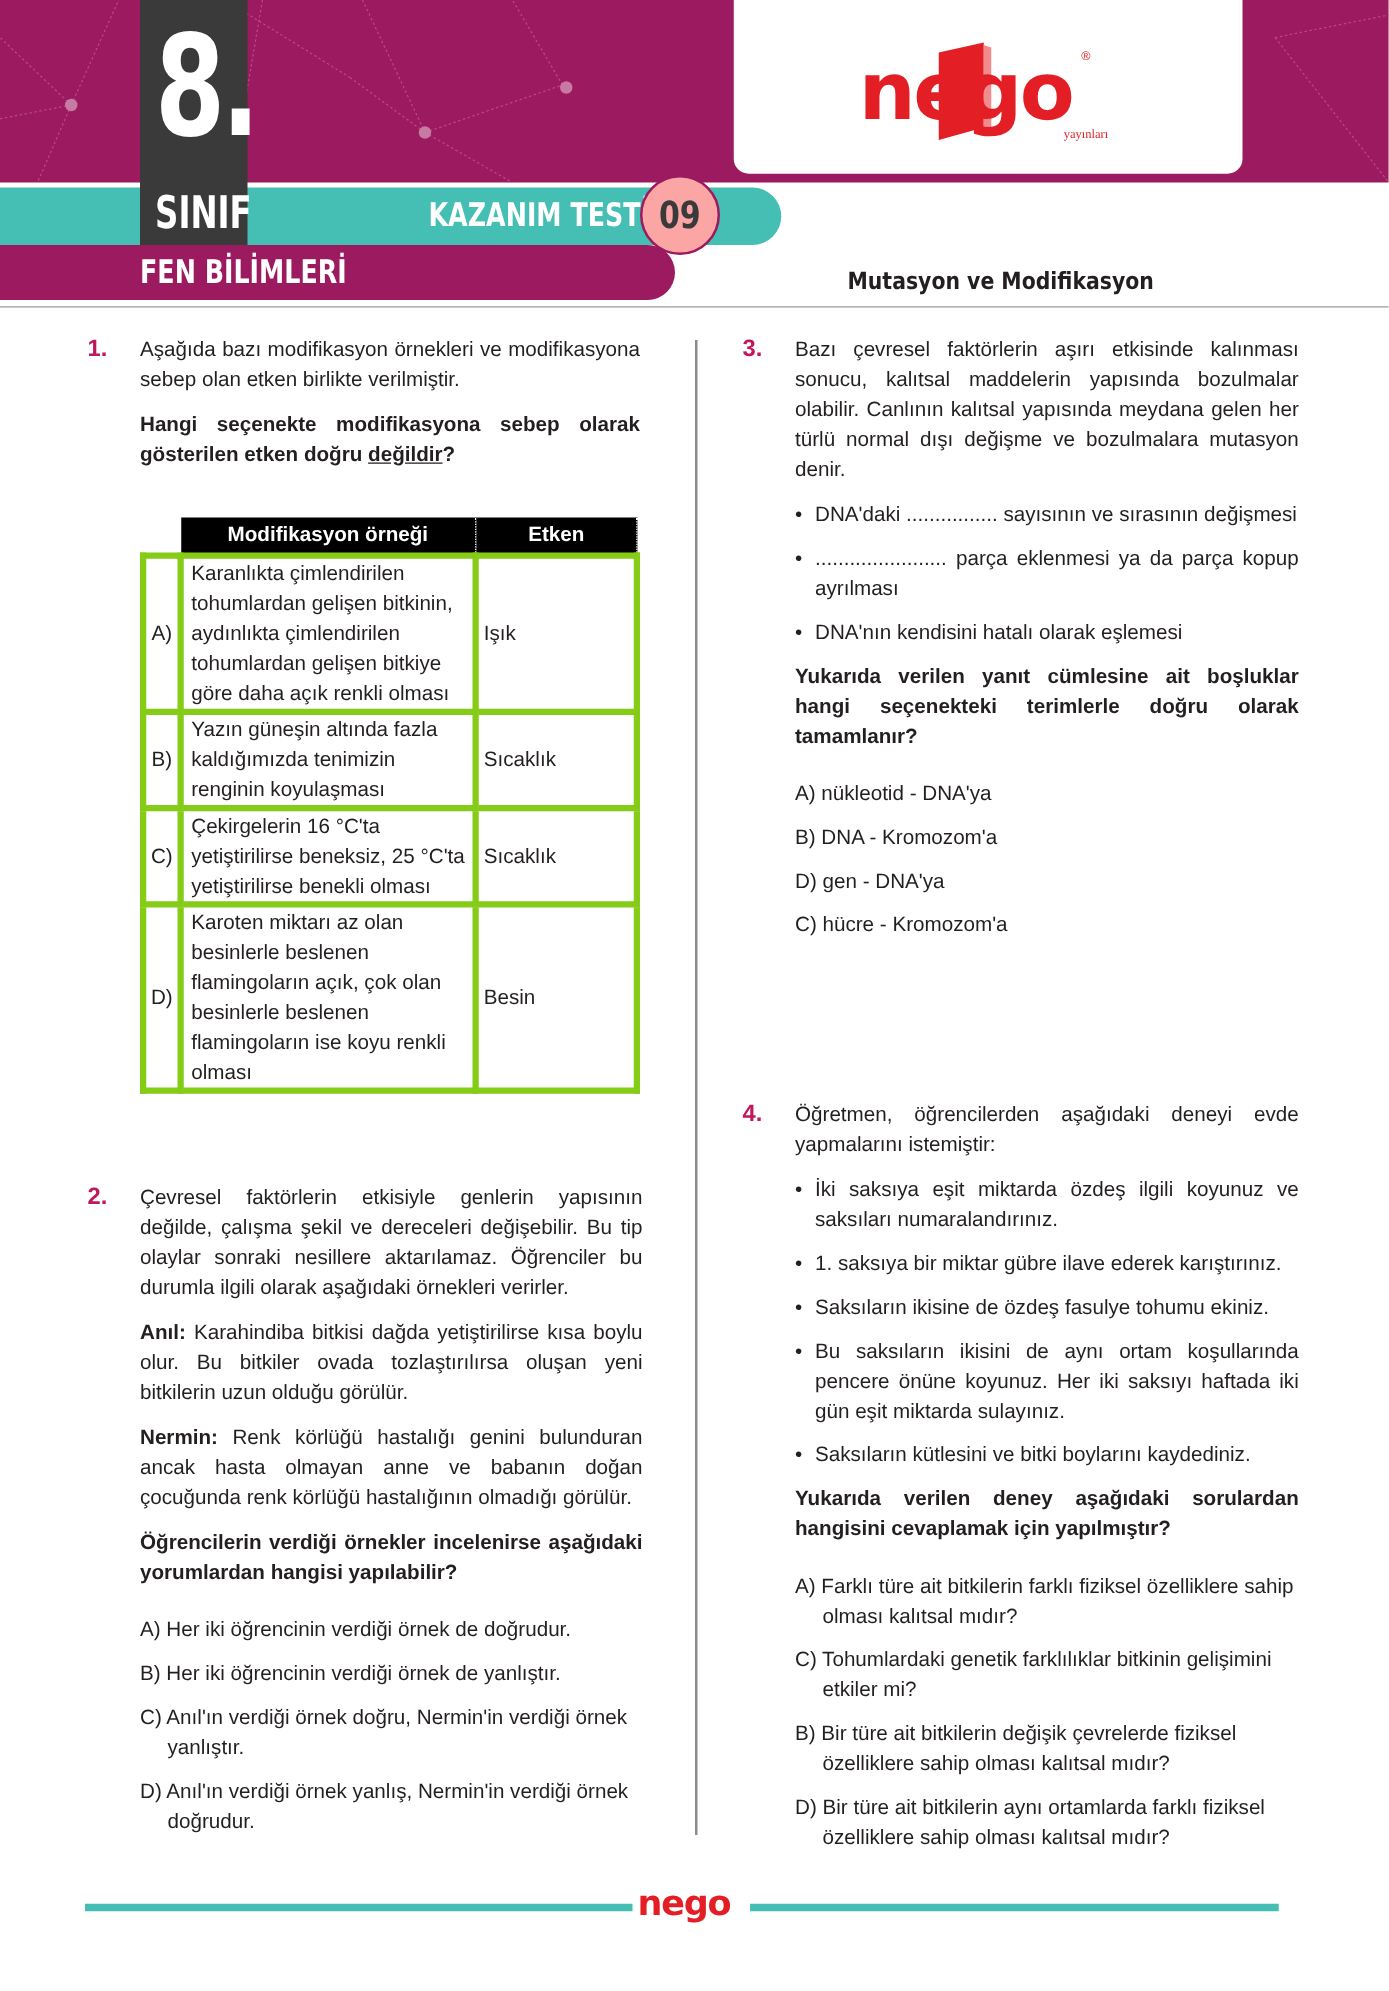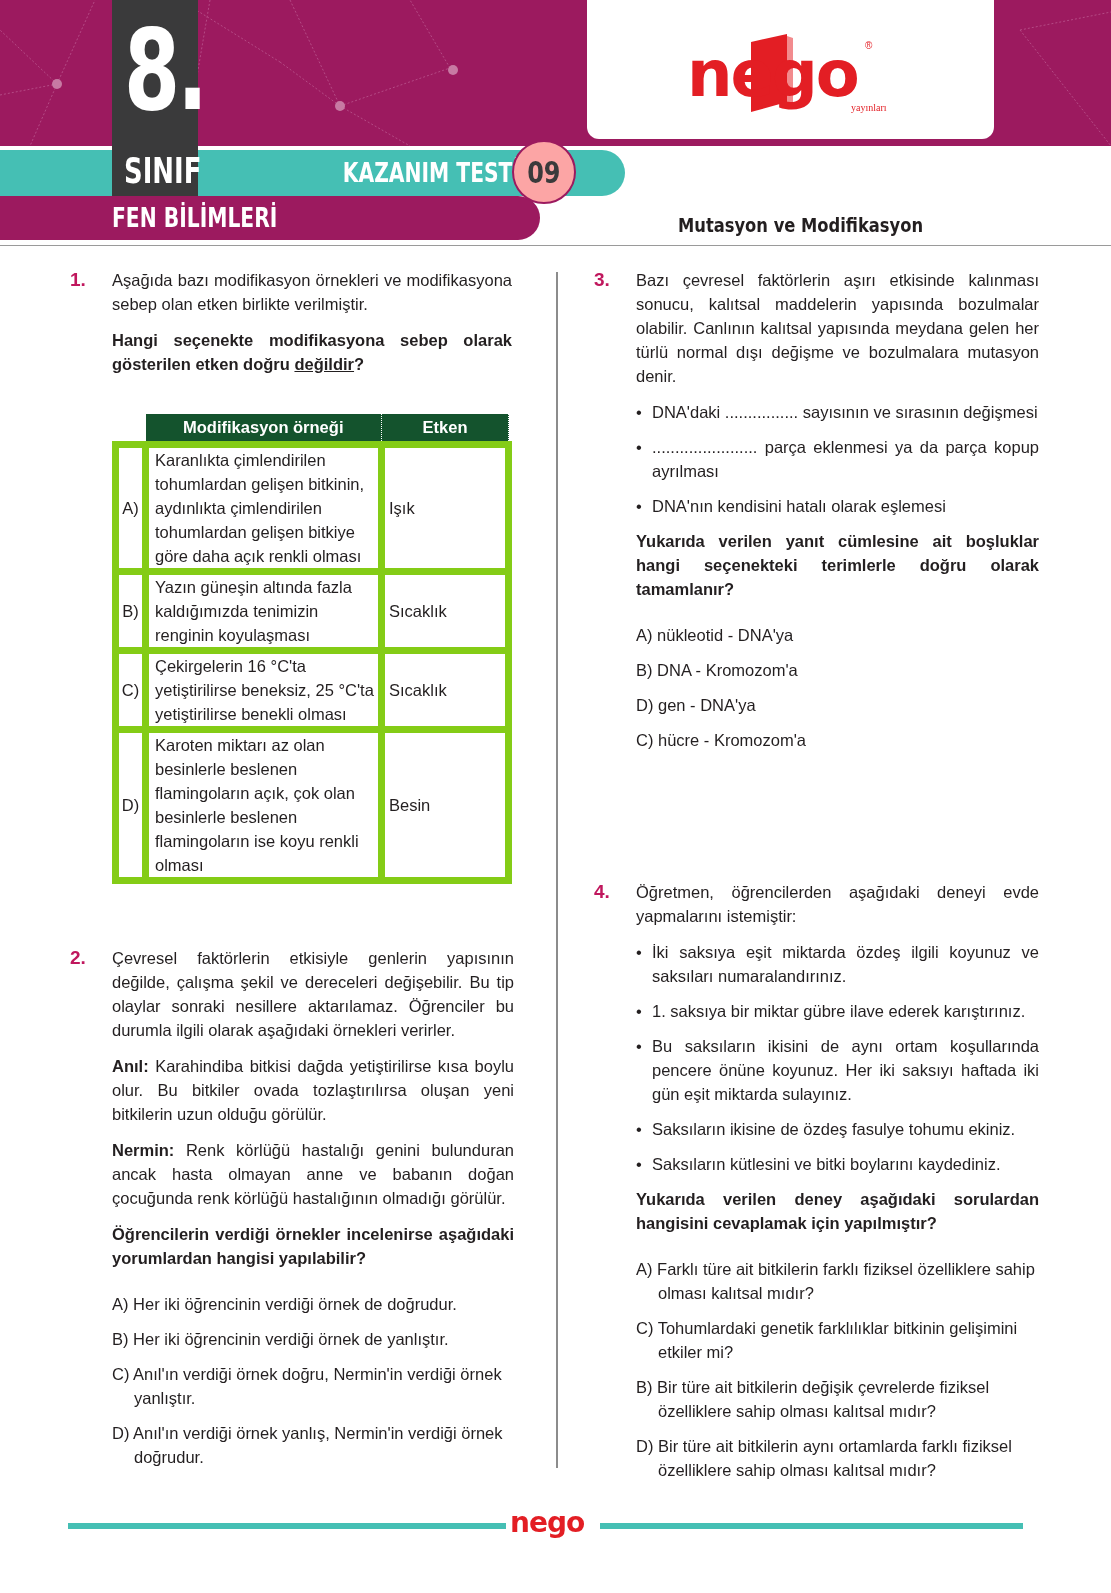--- a/index.html
+++ b/index.html
@@ -36,23 +36,23 @@
   .q-num { position: absolute; left: -42px; top: 0; font-weight: bold; font-size: 19px; color: #c0175d; }
   .q p { margin-bottom: 12px; text-align: justify; }
   .q p.bold { font-weight: bold; }
   .q .u { text-decoration: underline; }
   .opts div { margin-bottom: 11px; padding-left: 22px; text-indent: -22px; }
   .bullets div { margin-bottom: 11px; padding-left: 16px; position: relative; text-align: justify; }
   .bullets div::before { content: "\2022"; position: absolute; left: 0; top: 0; }
 
   
   .tbl { position: absolute; left: 112px; top: 414px; width: 400px; border-collapse: collapse; font-size: 16.5px; line-height: 24px; }
-  .tbl th { background: #14532d; color: #ffffff; font-weight: bold; height: 30px; text-align: center; border-right: 1px dotted #ffffff; }
+  .tbl th { background: #000000; color: #ffffff; font-weight: bold; height: 30px; text-align: center; border-right: 1px dotted #ffffff; }
   .tbl th.blank { background: transparent; border: none; }
-  .tbl td { border: 7px solid #84cc16; padding: 0 4px; vertical-align: middle; }
+  .tbl td { border: 5px solid #84cc16; padding: 0 4px; vertical-align: middle; }
   .tbl td.lbl { width: 30px; text-align: center; padding: 0; }
   .tbl td.ex { width: 236px; padding-left: 6px; }
   .tbl td.et { }
   .tbl tr.dotted td { border-top: 1px dotted #7d7d7d; }
 
   
   .foot-line { position: absolute; top: 1523px; height: 6px; background: #45bfb4; }
   .foot-logo { position: absolute; left: 510px; top: 1506px; width: 88px; height: 40px; }
   .foot-logo span { font-family: "DejaVu Sans", sans-serif; font-weight: bold; font-size: 28px; color: #e31e24; letter-spacing: -1px; }
 </style>
@@ -182,22 +182,22 @@
     <div>C) hücre - Kromozom'a</div>
   </div>
 </div>
 
 <div class="q" style="left:636px; top:880px; width:403px;">
   <span class="q-num">4.</span>
   <p>Öğretmen, öğrencilerden aşağıdaki deneyi evde yapmalarını istemiştir:</p>
   <div class="bullets">
     <div>İki saksıya eşit miktarda özdeş ilgili koyunuz ve saksıları numaralandırınız.</div>
     <div>1. saksıya bir miktar gübre ilave ederek karıştırınız.</div>
+    <div>Saksıların ikisine de özdeş fasulye tohumu ekiniz.</div>
     <div>Bu saksıların ikisini de aynı ortam koşullarında pencere önüne koyunuz. Her iki saksıyı haftada iki gün eşit miktarda sulayınız.</div>
-    <div>Saksıların ikisine de özdeş fasulye tohumu ekiniz.</div>
     <div>Saksıların kütlesini ve bitki boylarını kaydediniz.</div>
   </div>
   <p class="bold" style="margin-bottom:22px;">Yukarıda verilen deney aşağıdaki sorulardan hangisini cevaplamak için yapılmıştır?</p>
   <div class="opts">
     <div>A) Farklı türe ait bitkilerin farklı fiziksel özelliklere sahip olması kalıtsal mıdır?</div>
     <div>C) Tohumlardaki genetik farklılıklar bitkinin gelişimini etkiler mi?</div>
     <div>B) Bir türe ait bitkilerin değişik çevrelerde fiziksel özelliklere sahip olması kalıtsal mıdır?</div>
     <div>D) Bir türe ait bitkilerin aynı ortamlarda farklı fiziksel özelliklere sahip olması kalıtsal mıdır?</div>
   </div>
 </div>

